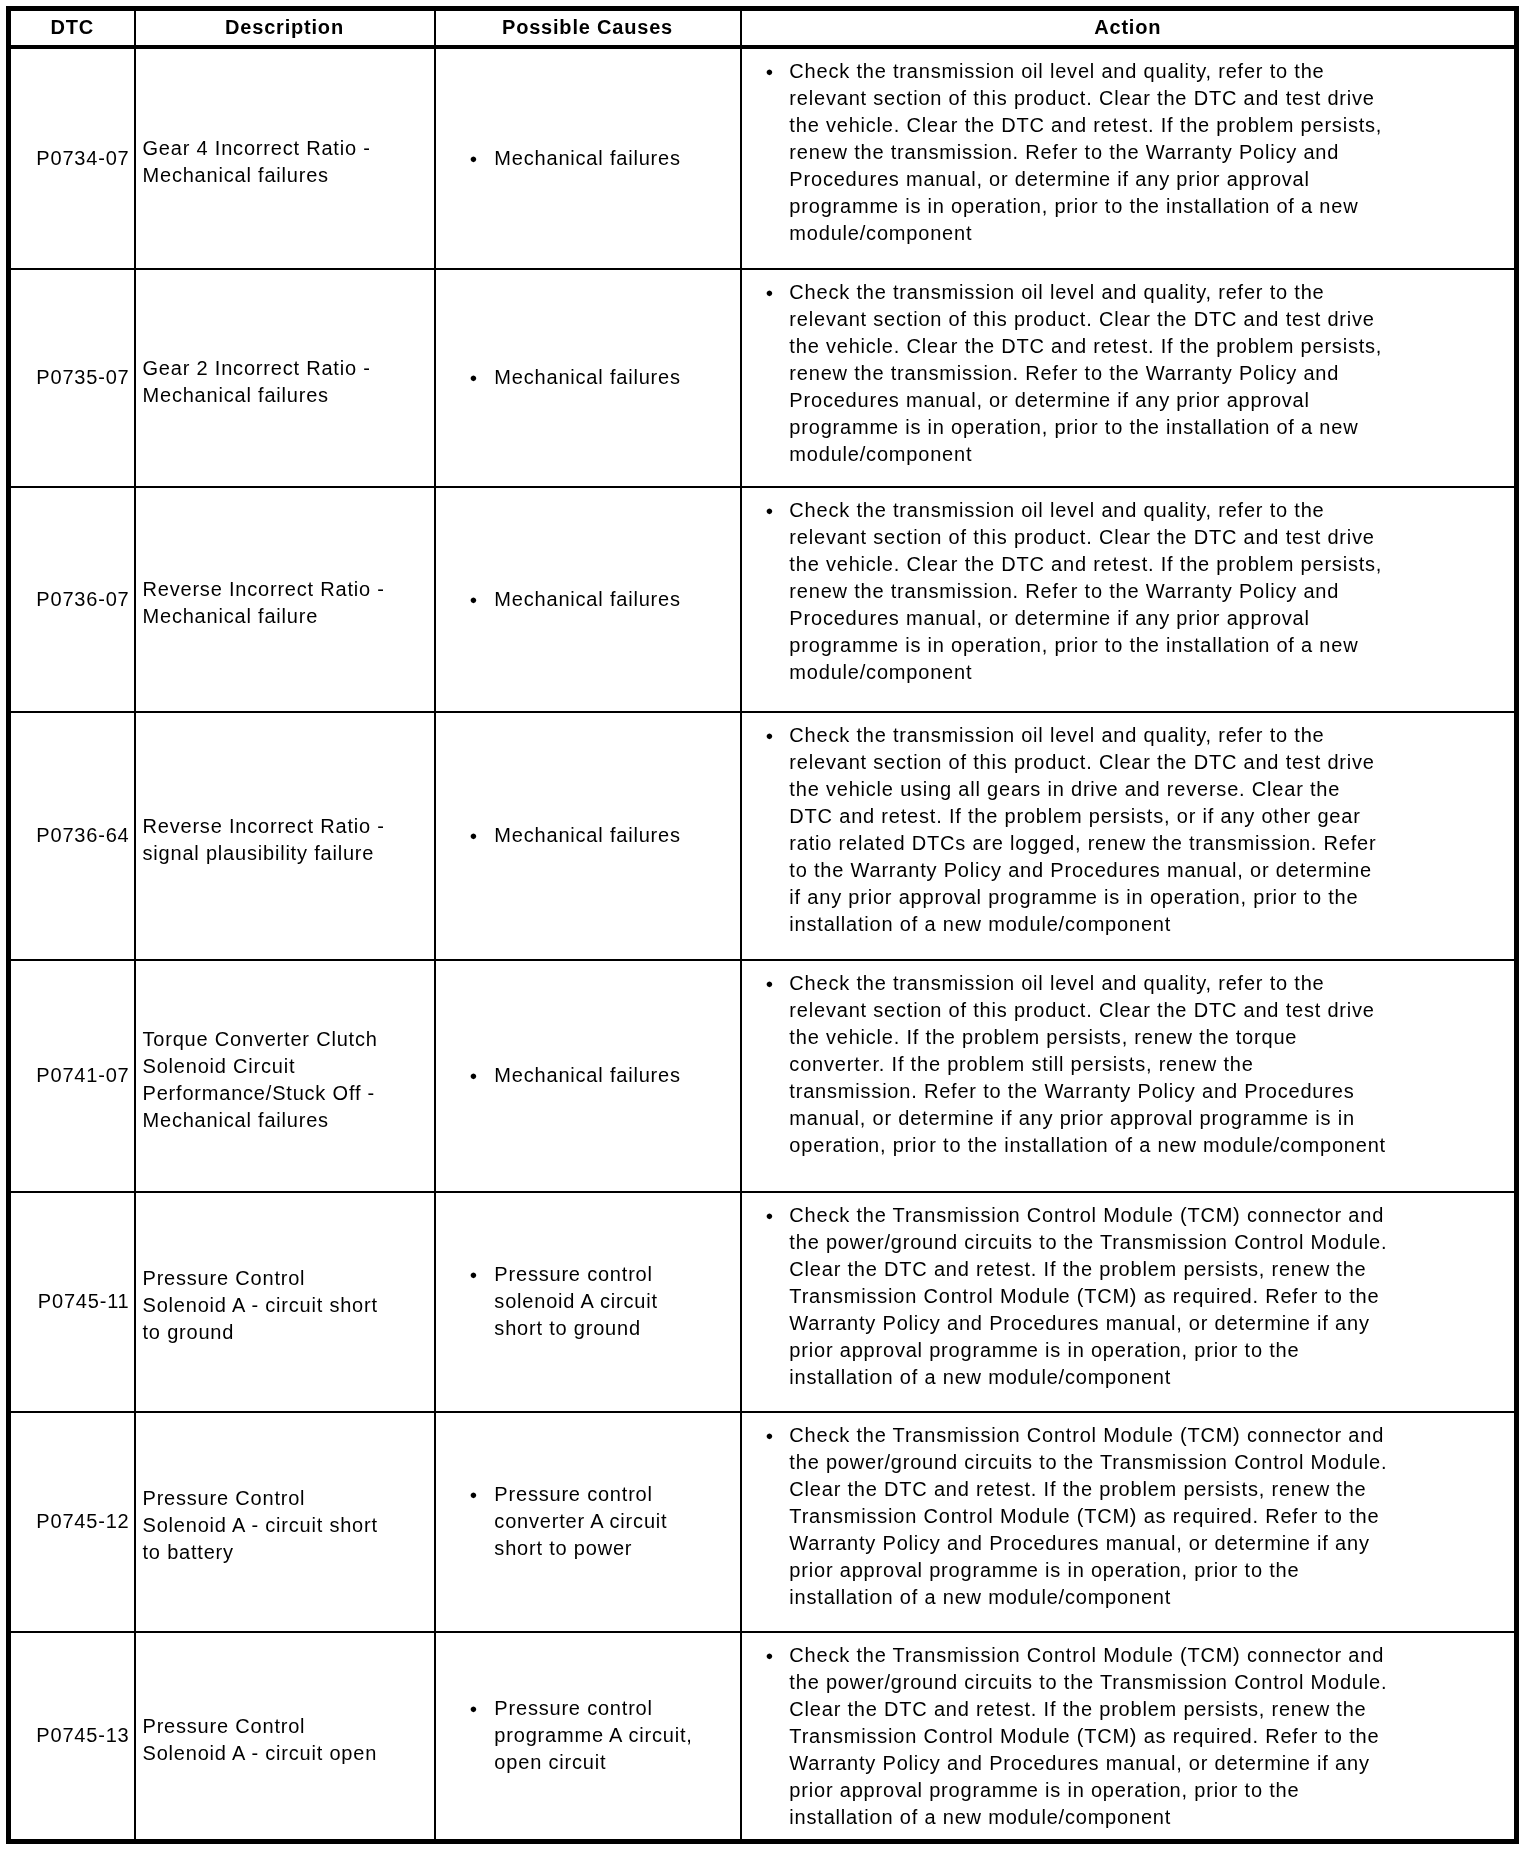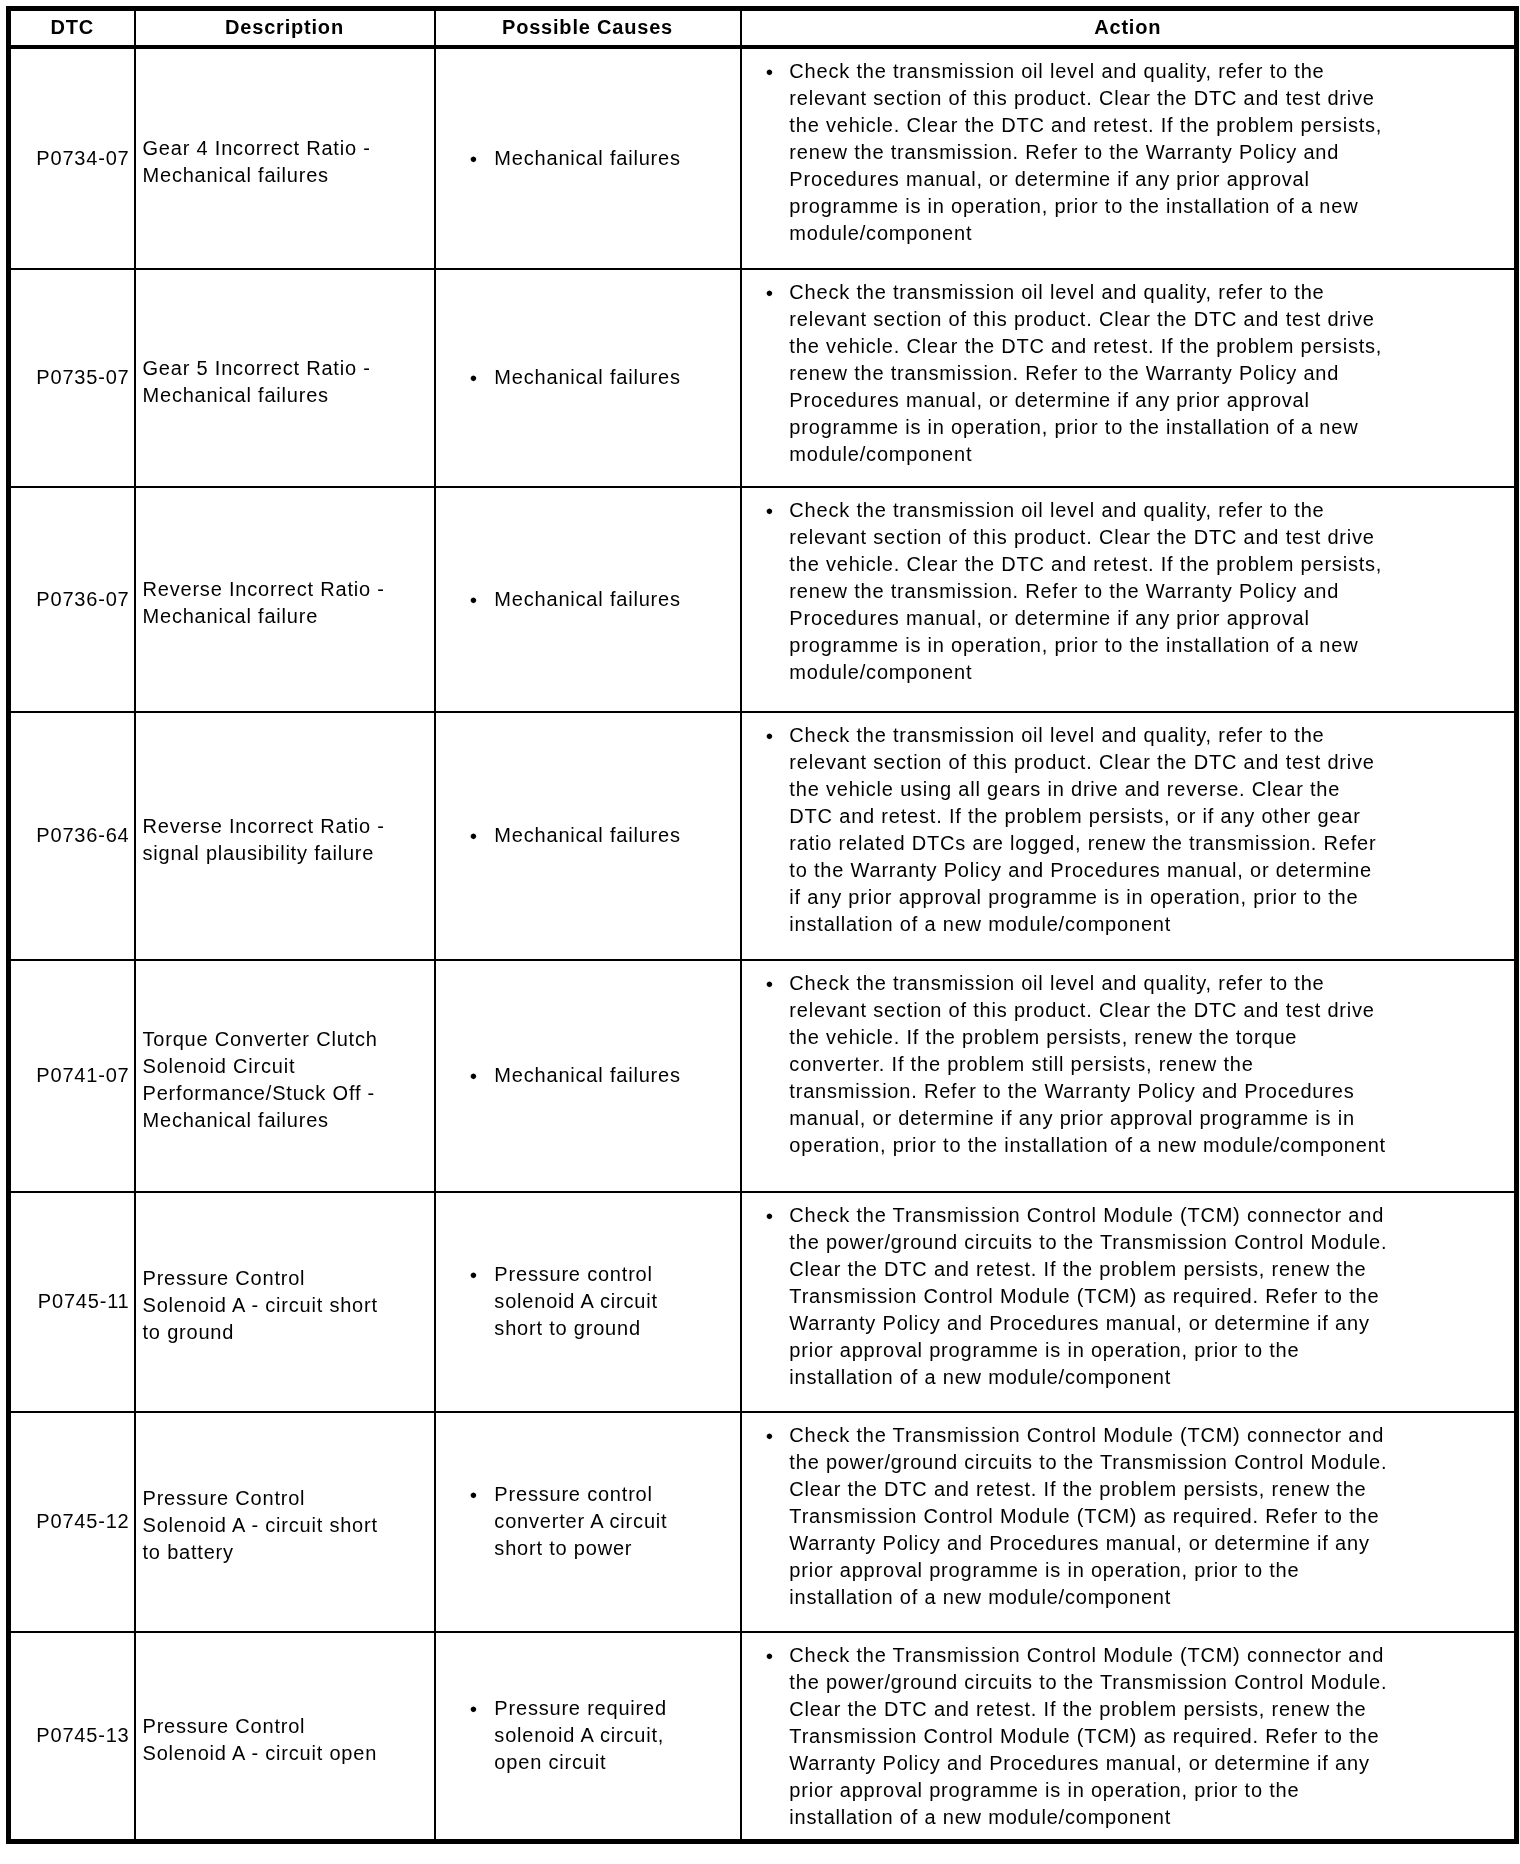--- a/index.html
+++ b/index.html
@@ -100,21 +100,21 @@
         <div class="bullet-row">
           <span class="bullet">●</span>
           <span class="wrap-text">Check the transmission oil level and quality, refer to the relevant section of this product. Clear the DTC and test drive the vehicle. Clear the DTC and retest. If the problem persists, renew the transmission. Refer to the Warranty Policy and Procedures manual, or determine if any prior approval programme is in operation, prior to the installation of a new module/component</span>
         </div>
       </td>
     </tr>
 
     <tr class="row-2">
       <td class="cell-dtc"><span>P0735-07</span></td>
       <td class="cell-desc">
-          <span class="wrap-text">Gear 5 Incorrect Ratio - Mechanical failures</span>
+          <span class="wrap-text">Gear 2 Incorrect Ratio - Mechanical failures</span>
         </td>
       <td class="cell-causes">
         <div class="bullet-row">
           <span class="bullet">●</span>
           <span class="wrap-text">Mechanical failures</span>
         </div>
       </td>
       <td class="cell-action">
         <div class="bullet-row">
           <span class="bullet">●</span>
@@ -219,21 +219,21 @@
     </tr>
 
     <tr class="row-8">
       <td class="cell-dtc"><span>P0745-13</span></td>
       <td class="cell-desc">
           <span class="wrap-text">Pressure Control Solenoid A - circuit open</span>
         </td>
       <td class="cell-causes">
         <div class="bullet-row">
           <span class="bullet">●</span>
-          <span class="wrap-text">Pressure required solenoid A circuit, open circuit</span>
+          <span class="wrap-text">Pressure control programme A circuit, open circuit</span>
         </div>
       </td>
       <td class="cell-action">
         <div class="bullet-row">
           <span class="bullet">●</span>
           <span class="wrap-text">Check the Transmission Control Module (TCM) connector and the power/ground circuits to the Transmission Control Module. Clear the DTC and retest. If the problem persists, renew the Transmission Control Module (TCM) as required. Refer to the Warranty Policy and Procedures manual, or determine if any prior approval programme is in operation, prior to the installation of a new module/component</span>
         </div>
       </td>
     </tr>
 

